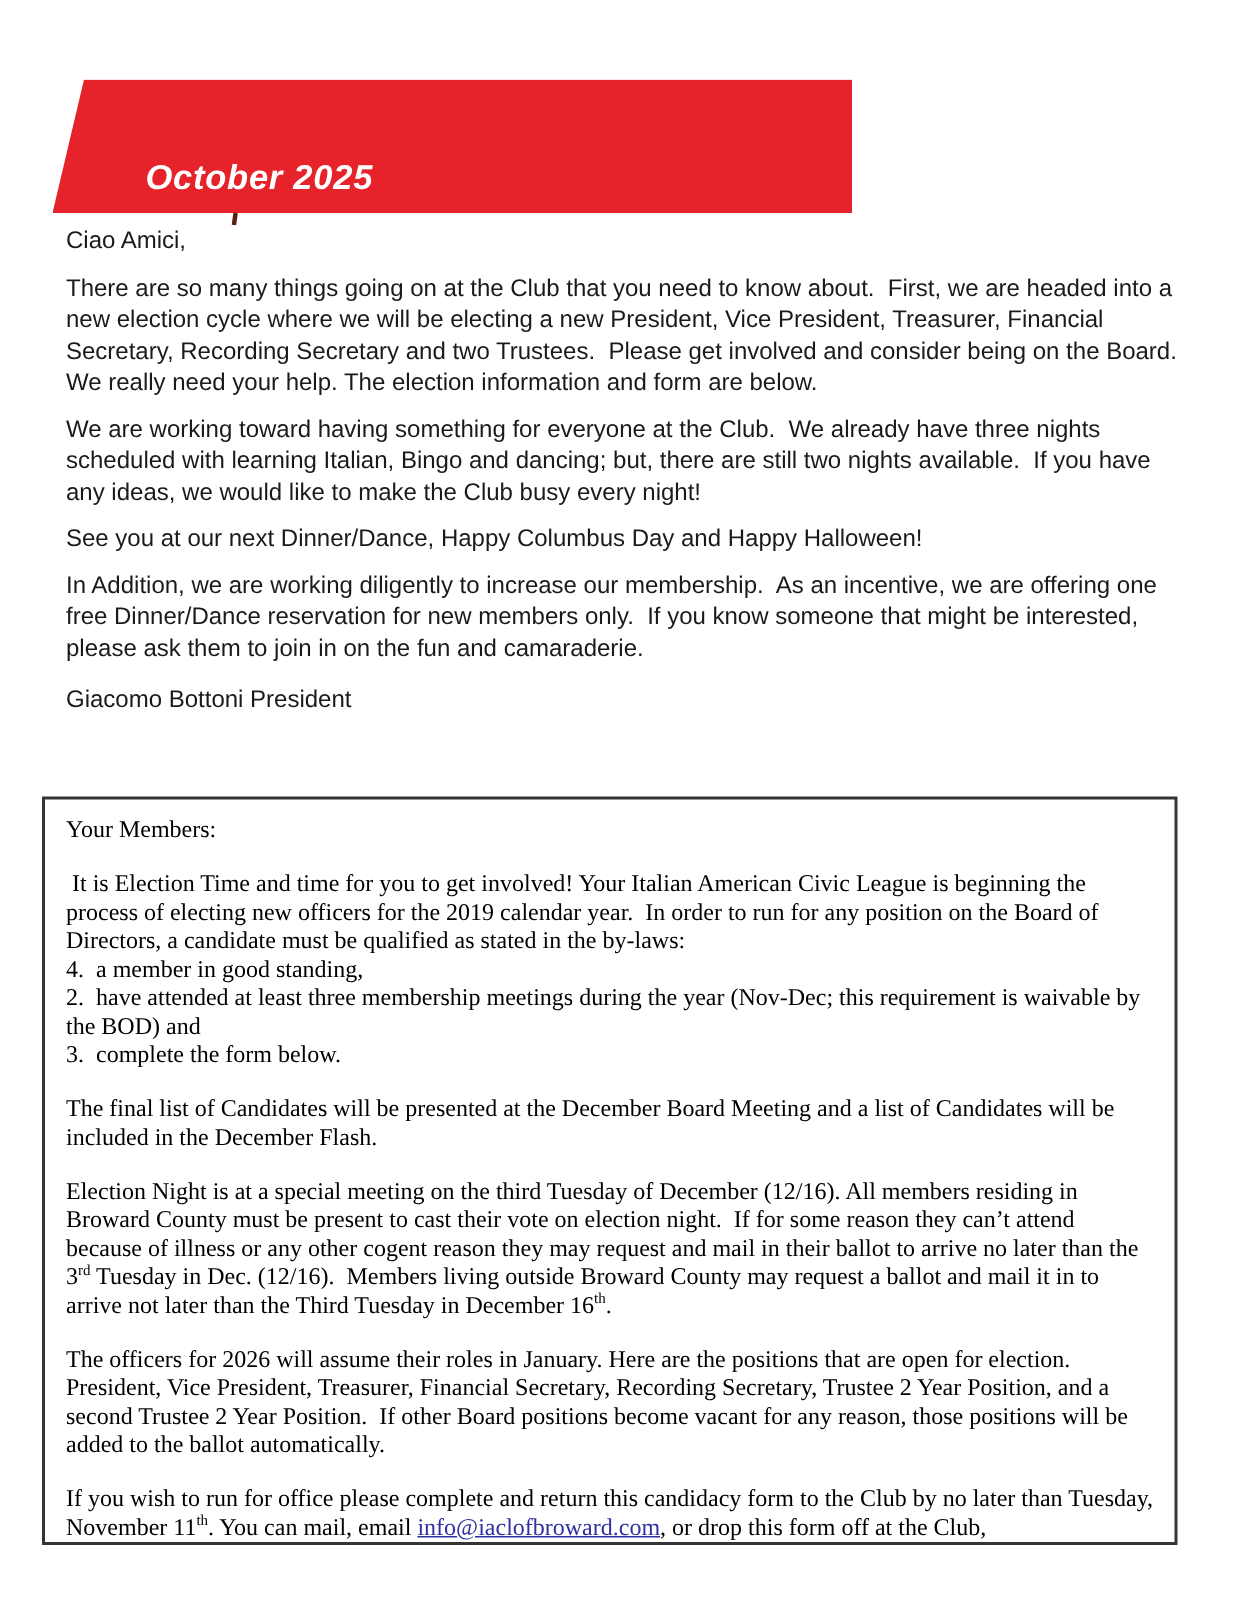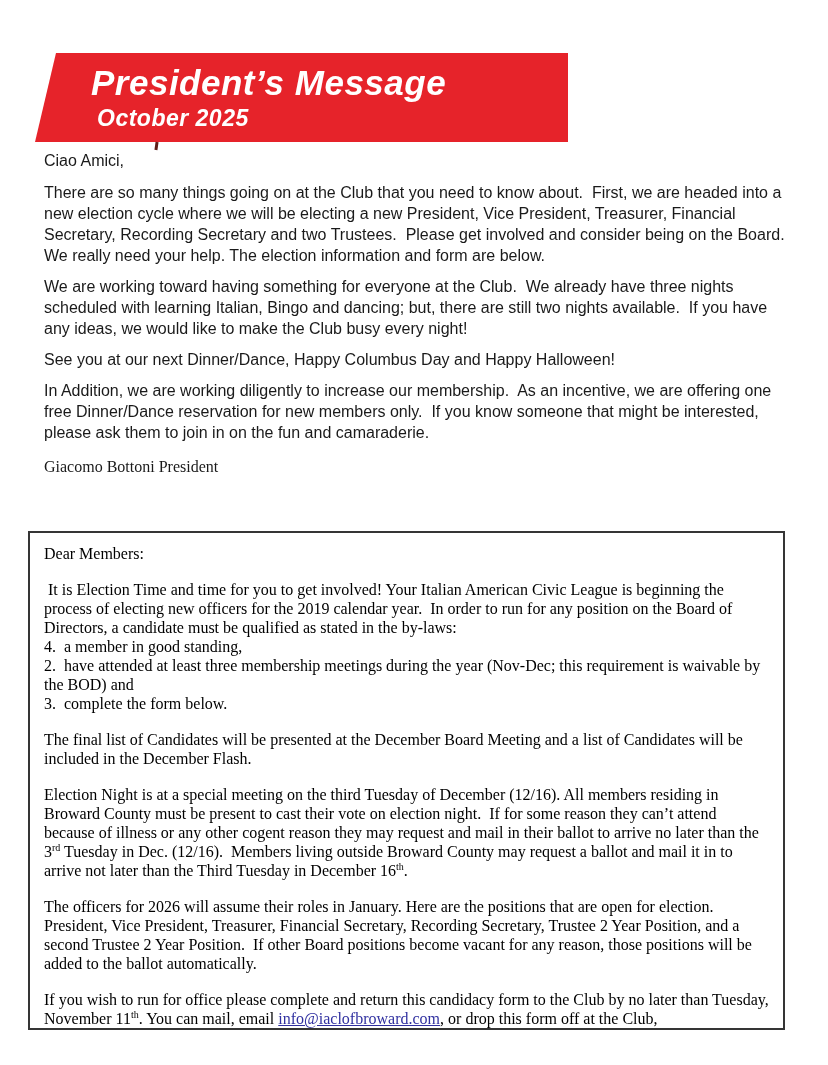--- a/index.html
+++ b/index.html
@@ -45,21 +45,21 @@
     position: absolute; left: 44px; top: 150px;
     width: 746px;
   }
   .letter p {
     margin: 0 0 10px 0;
     font-size: 16px; line-height: 21px;
     white-space: pre-wrap;
     color: #1a1a1a;
   }
   .letter p.greeting { margin-bottom: 11px; }
-  .letter p.signature { margin-top: 13px; font-family: Liberation Serif, serif; }
+  .letter p.signature { margin-top: 13px; }
 
   
   .notice-box {
     position: absolute; left: 28px; top: 531px;
     width: 757px; height: 499px;
     box-sizing: border-box;
     border: 2px solid #353535;
     padding: 9px 14px 0 14px;
     font-family: "Liberation Serif", serif;
     color: #000000;
@@ -80,37 +80,36 @@
     text-decoration: underline;
     text-align: right;
   }
 </style>
 </head>
 <body>
 
 <div class="page">
 
   <div class="banner" style="background: rgb(230, 35, 42);">
-    <div class="banner-title" style="color: rgb(255, 255, 255);">President’s Message</div>
     <div class="banner-subtitle" style="color: rgb(255, 255, 255);">October 2025</div>
   </div>
 
   <div class="stray-mark"></div>
 
   <section class="letter">
     <p class="greeting">Ciao Amici,</p>
     <p class="body-para">There are so many things going on at the Club that you need to know about.  First, we are headed into a new election cycle where we will be electing a new President, Vice President, Treasurer, Financial Secretary, Recording Secretary and two Trustees.  Please get involved and consider being on the Board.  We really need your help. The election information and form are below.</p>
     <p class="body-para">We are working toward having something for everyone at the Club.  We already have three nights scheduled with learning Italian, Bingo and dancing; but, there are still two nights available.  If you have any ideas, we would like to make the Club busy every night!</p>
     <p class="body-para">See you at our next Dinner/Dance, Happy Columbus Day and Happy Halloween!</p>
     <p class="body-para">In Addition, we are working diligently to increase our membership.  As an incentive, we are offering one free Dinner/Dance reservation for new members only.  If you know someone that might be interested, please ask them to join in on the fun and camaraderie.</p>
     <p class="signature">Giacomo Bottoni President</p>
   </section>
 
   <section class="notice-box" style="border-color: rgb(53, 53, 53);">
-    <p class="nb-salutation">Dear Members:</p>
+    <p class="nb-salutation">Your Members:</p>
     <div id="notice-blocks">
         <p class="nb-para"><span> It is Election Time and time for you to get involved! Your Italian American Civic League is beginning the process of electing new officers for the 2019 calendar year.  In order to run for any position on the Board of Directors, a candidate must be qualified as stated in the by-laws:</span></p>
         <p class="nb-line"><span>4.  a member in good standing,</span></p>
         <p class="nb-line"><span>2.  have attended at least three membership meetings during the year (Nov-Dec; this requirement is waivable by the BOD) and</span></p>
         <p class="nb-line"><span>3.  complete the form below.</span></p>
         <p class="nb-para"><span>The final list of Candidates will be presented at the December Board Meeting and a list of Candidates will be included in the December Flash.</span></p>
         <p class="nb-para"><span>Election Night is at a special meeting on the third Tuesday of December (12/16). All members residing in Broward County must be present to cast their vote on election night.  If for some reason they can’t attend because of illness or any other cogent reason they may request and mail in their ballot to arrive no later than the 3</span><sup>rd</sup><span> Tuesday in Dec. (12/16).  Members living outside Broward County may request a ballot and mail it in to arrive not later than the Third Tuesday in December 16</span><sup>th</sup><span>.</span></p>
         <p class="nb-para"><span>The officers for 2026 will assume their roles in January. Here are the positions that are open for election. President, Vice President, Treasurer, Financial Secretary, Recording Secretary, Trustee 2 Year Position, and a second Trustee 2 Year Position.  If other Board positions become vacant for any reason, those positions will be added to the ballot automatically.</span></p>
         <p class="nb-para"><span>If you wish to run for office please complete and return this candidacy form to the Club by no later than Tuesday, November 11</span><sup>th</sup><span>. You can mail, email </span><a class="email-link" href="#" style="color: rgb(48, 48, 160);">info@iaclofbroward.com</a><span>, or drop this form off at the Club,</span></p>
       </div>

